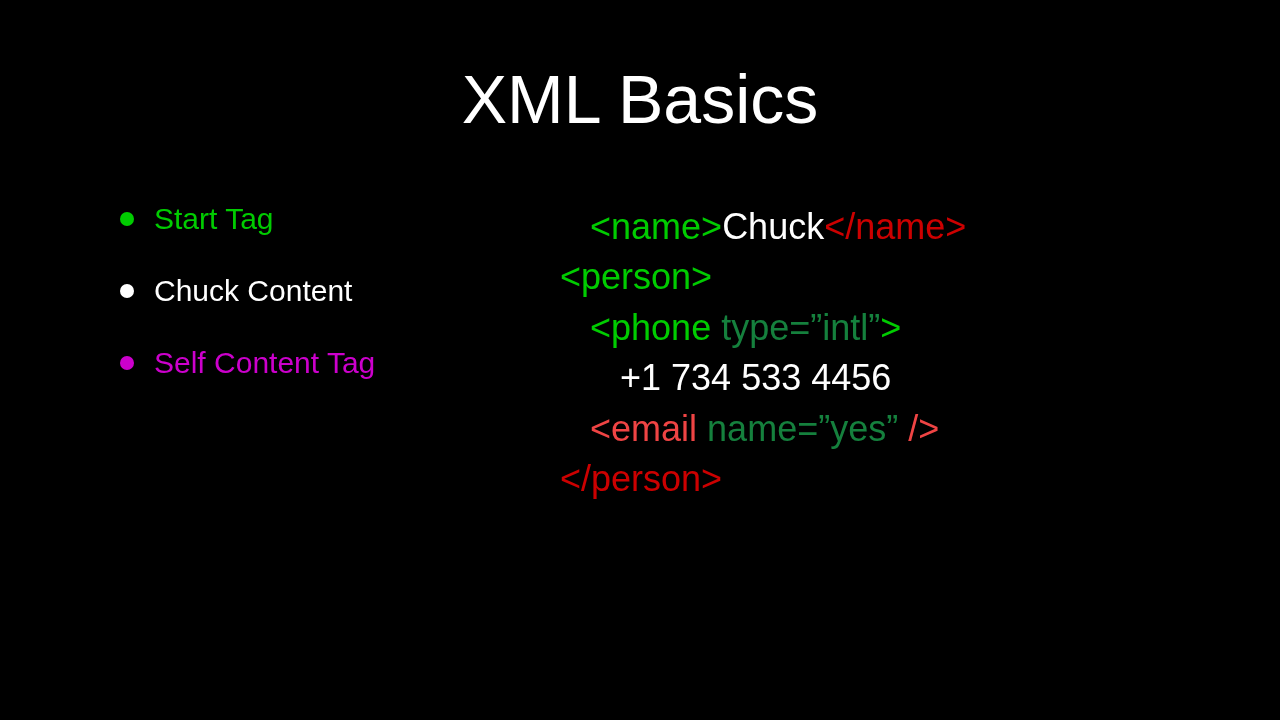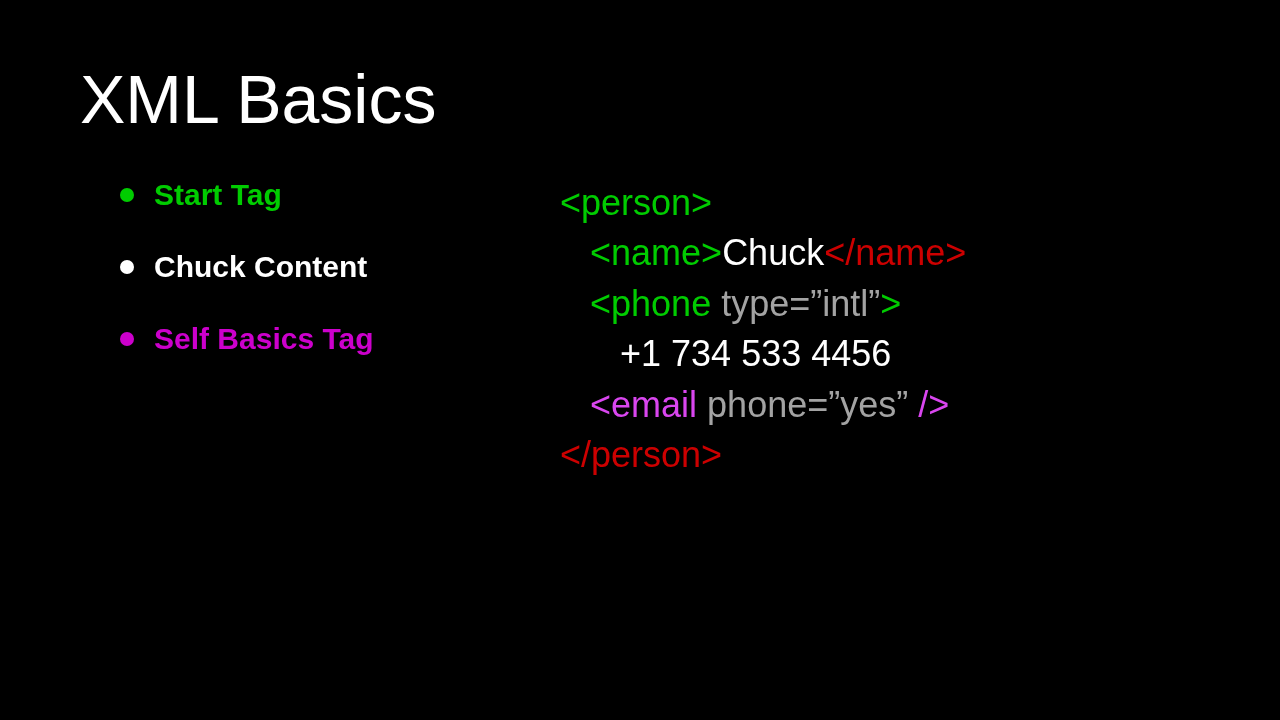--- a/index.html
+++ b/index.html
@@ -14,37 +14,37 @@
       color: #fff;
       font-family: Arial, Helvetica, sans-serif;
       overflow: hidden;
     }
     .slide {
       width: 100%;
       height: 100%;
       padding: 60px 80px;
     }
     .title {
+      text-align: center;
       font-size: 68px;
       font-weight: normal;
-      margin-bottom: 40px;
+      margin-bottom: 64px;
     }
     .content {
       display: flex;
       gap: 60px;
     }
     .left-col {
       flex: 0 0 420px;
       padding-left: 40px;
     }
     .bullet-item {
       display: flex;
       align-items: center;
       margin-bottom: 38px;
-      font-weight: bold;
     }
     .bullet {
       width: 14px;
       height: 14px;
       border-radius: 50%;
       margin-right: 20px;
       flex-shrink: 0;
     }
     .bullet-text {
       font-size: 30px;
@@ -62,22 +62,22 @@
     .right-col {
       flex: 1;
       font-size: 36px;
       line-height: 1.4;
       font-family: Arial, sans-serif;
     }
     .code-line { white-space: pre; }
     .tag-green { color: #00cc00; }
     .tag-red { color: #cc0000; }
     .tag-white { color: #ffffff; }
-    .tag-orange { color: #a3a3a3; }
-    .tag-magenta { color: #d946ef; }
+    .tag-orange { color: #15803d; }
+    .tag-magenta { color: #ef4444; }
   </style>
 </head>
 <body>
 
 <div class="slide">
   <h1 class="title">XML Basics</h1>
 
   <div class="content">
     <div class="left-col">
 
@@ -88,27 +88,27 @@
 
 
       <div class="bullet-item">
         <span class="bullet white-bullet"></span>
         <span class="bullet-text white">Chuck Content</span>
       </div>
 
 
       <div class="bullet-item">
         <span class="bullet magenta-bullet"></span>
-        <span class="bullet-text magenta">Self Basics Tag</span>
+        <span class="bullet-text magenta">Self Content Tag</span>
       </div>
 
     </div>
 
     <div class="right-col">
+      <div class="code-line"><span>   </span><span class="tag-green">&lt;name&gt;</span><span class="tag-white">Chuck</span><span class="tag-red">&lt;/name&gt;</span></div>
       <div class="code-line"><span class="tag-green">&lt;person&gt;</span></div>
-      <div class="code-line"><span>   </span><span class="tag-green">&lt;name&gt;</span><span class="tag-white">Chuck</span><span class="tag-red">&lt;/name&gt;</span></div>
       <div class="code-line"><span>   </span><span class="tag-green">&lt;phone</span><span> </span><span class="tag-orange">type=”intl”</span><span class="tag-green">&gt;</span></div>
       <div class="code-line"><span>      </span><span class="tag-white">+1 734 533 4456</span></div>
-      <div class="code-line"><span>   </span><span class="tag-magenta">&lt;email</span><span> </span><span class="tag-orange">phone=”yes”</span><span class="tag-magenta"> /&gt;</span></div>
+      <div class="code-line"><span>   </span><span class="tag-magenta">&lt;email</span><span> </span><span class="tag-orange">name=”yes”</span><span class="tag-magenta"> /&gt;</span></div>
       <div class="code-line"><span class="tag-red">&lt;/person&gt;</span></div>
     </div>
   </div>
 </div>
 
 </body></html>

